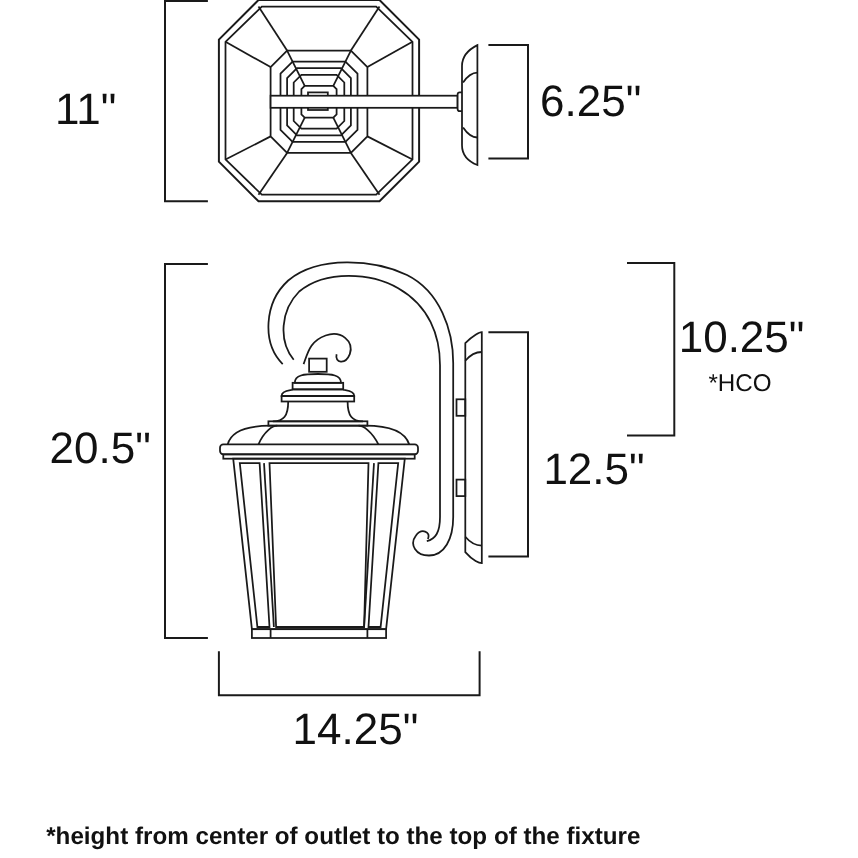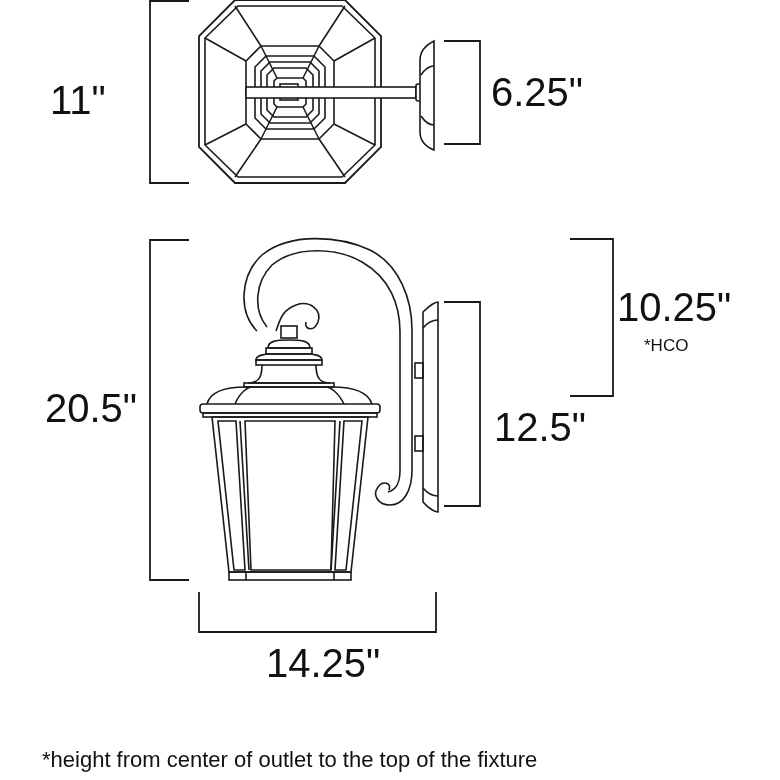--- a/index.html
+++ b/index.html
@@ -1,21 +1,21 @@
 <!DOCTYPE html>
 <html><head>
 <meta charset="utf-8">
 <style>
   html, body { margin: 0; padding: 0; background: #ffffff; }
   body { width: 780px; height: 780px; position: relative; overflow: hidden; font-family: "Liberation Sans", sans-serif; color: #111; }
   .art { position: absolute; left: 0; top: 0; width: 780px; height: 780px; }
   .label { position: absolute; font-family: "Liberation Sans", sans-serif; color: #111; line-height: 1; white-space: nowrap; }
   .dim-lg { font-size: 40px; }
-  .dim-sm { font-size: 17px; }
-  .foot { font-size: 22px; }
+  .dim-sm { font-size: 22px; }
+  .foot { font-size: 22px; font-weight: bold; }
 </style>
 </head>
 <body>
 
 <svg class="art" viewBox="0 0 780 780" xmlns="http://www.w3.org/2000/svg" fill="none" stroke="#1a1a1a" stroke-width="1.6">
 
   <g>
 
     <polygon points="235,0 345,0 381,36 381,147 345,183 235,183 199,147 199,36" stroke-width="1.8"></polygon>
     <polygon points="238,6 342,6 375,38 375,145 342,177 238,177 205,145 205,38"></polygon>

